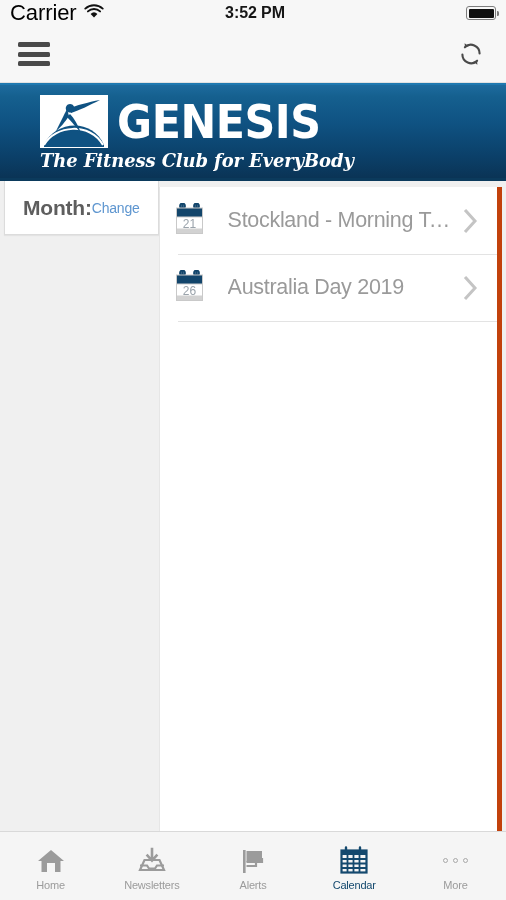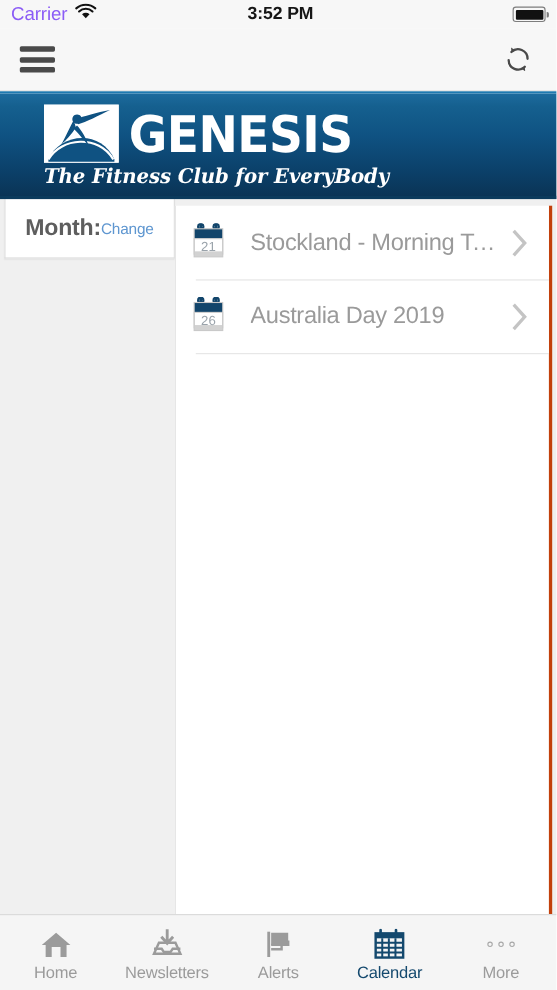--- a/index.html
+++ b/index.html
@@ -34,22 +34,22 @@
     position: relative;
     padding: 0 10px;
     box-sizing: border-box;
   }
   .status-left {
     display: flex;
     align-items: center;
     gap: 7px;
   }
   .carrier-label {
-    font-size: 17px;
-    color: #8b5cf6;
+    font-size: 22px;
+    color: #000000;
     letter-spacing: -0.1px;
   }
   .wifi-icon { display: block; }
   .status-time {
     position: absolute;
     left: 4px; right: 0;
     text-align: center;
     font-size: 16px;
     font-weight: bold;
     color: #161616;
@@ -229,21 +229,21 @@
     color: #5e96d0;
     cursor: pointer;
     letter-spacing: -0.2px;
   }
 
   .list-wrap {
     background: #ffffff;
     flex: 1 1 auto;
     margin-top: 6px;
     border-left: 1px solid #e6e6e6;
-    border-right: 3px solid #c2410c;
+    border-right: 5px solid #c2410c;
     overflow: hidden;
   }
   .event-row {
     height: 67px;
     display: flex;
     align-items: center;
     padding: 0 18px 0 14px;
     box-sizing: border-box;
     position: relative;
     cursor: pointer;
@@ -306,21 +306,21 @@
     padding-top: 4px;
     box-sizing: border-box;
   }
   .tab-icon {
     height: 30px;
     display: flex;
     align-items: center;
     justify-content: center;
   }
   .tab-label {
-    font-size: 15px;
+    font-size: 11px;
     color: #9b9b9b;
     letter-spacing: -0.2px;
   }
   .tab.active .tab-label {
     color: #14496e;
   }
   .dots {
     display: flex;
     gap: 5px;
     align-items: center;

